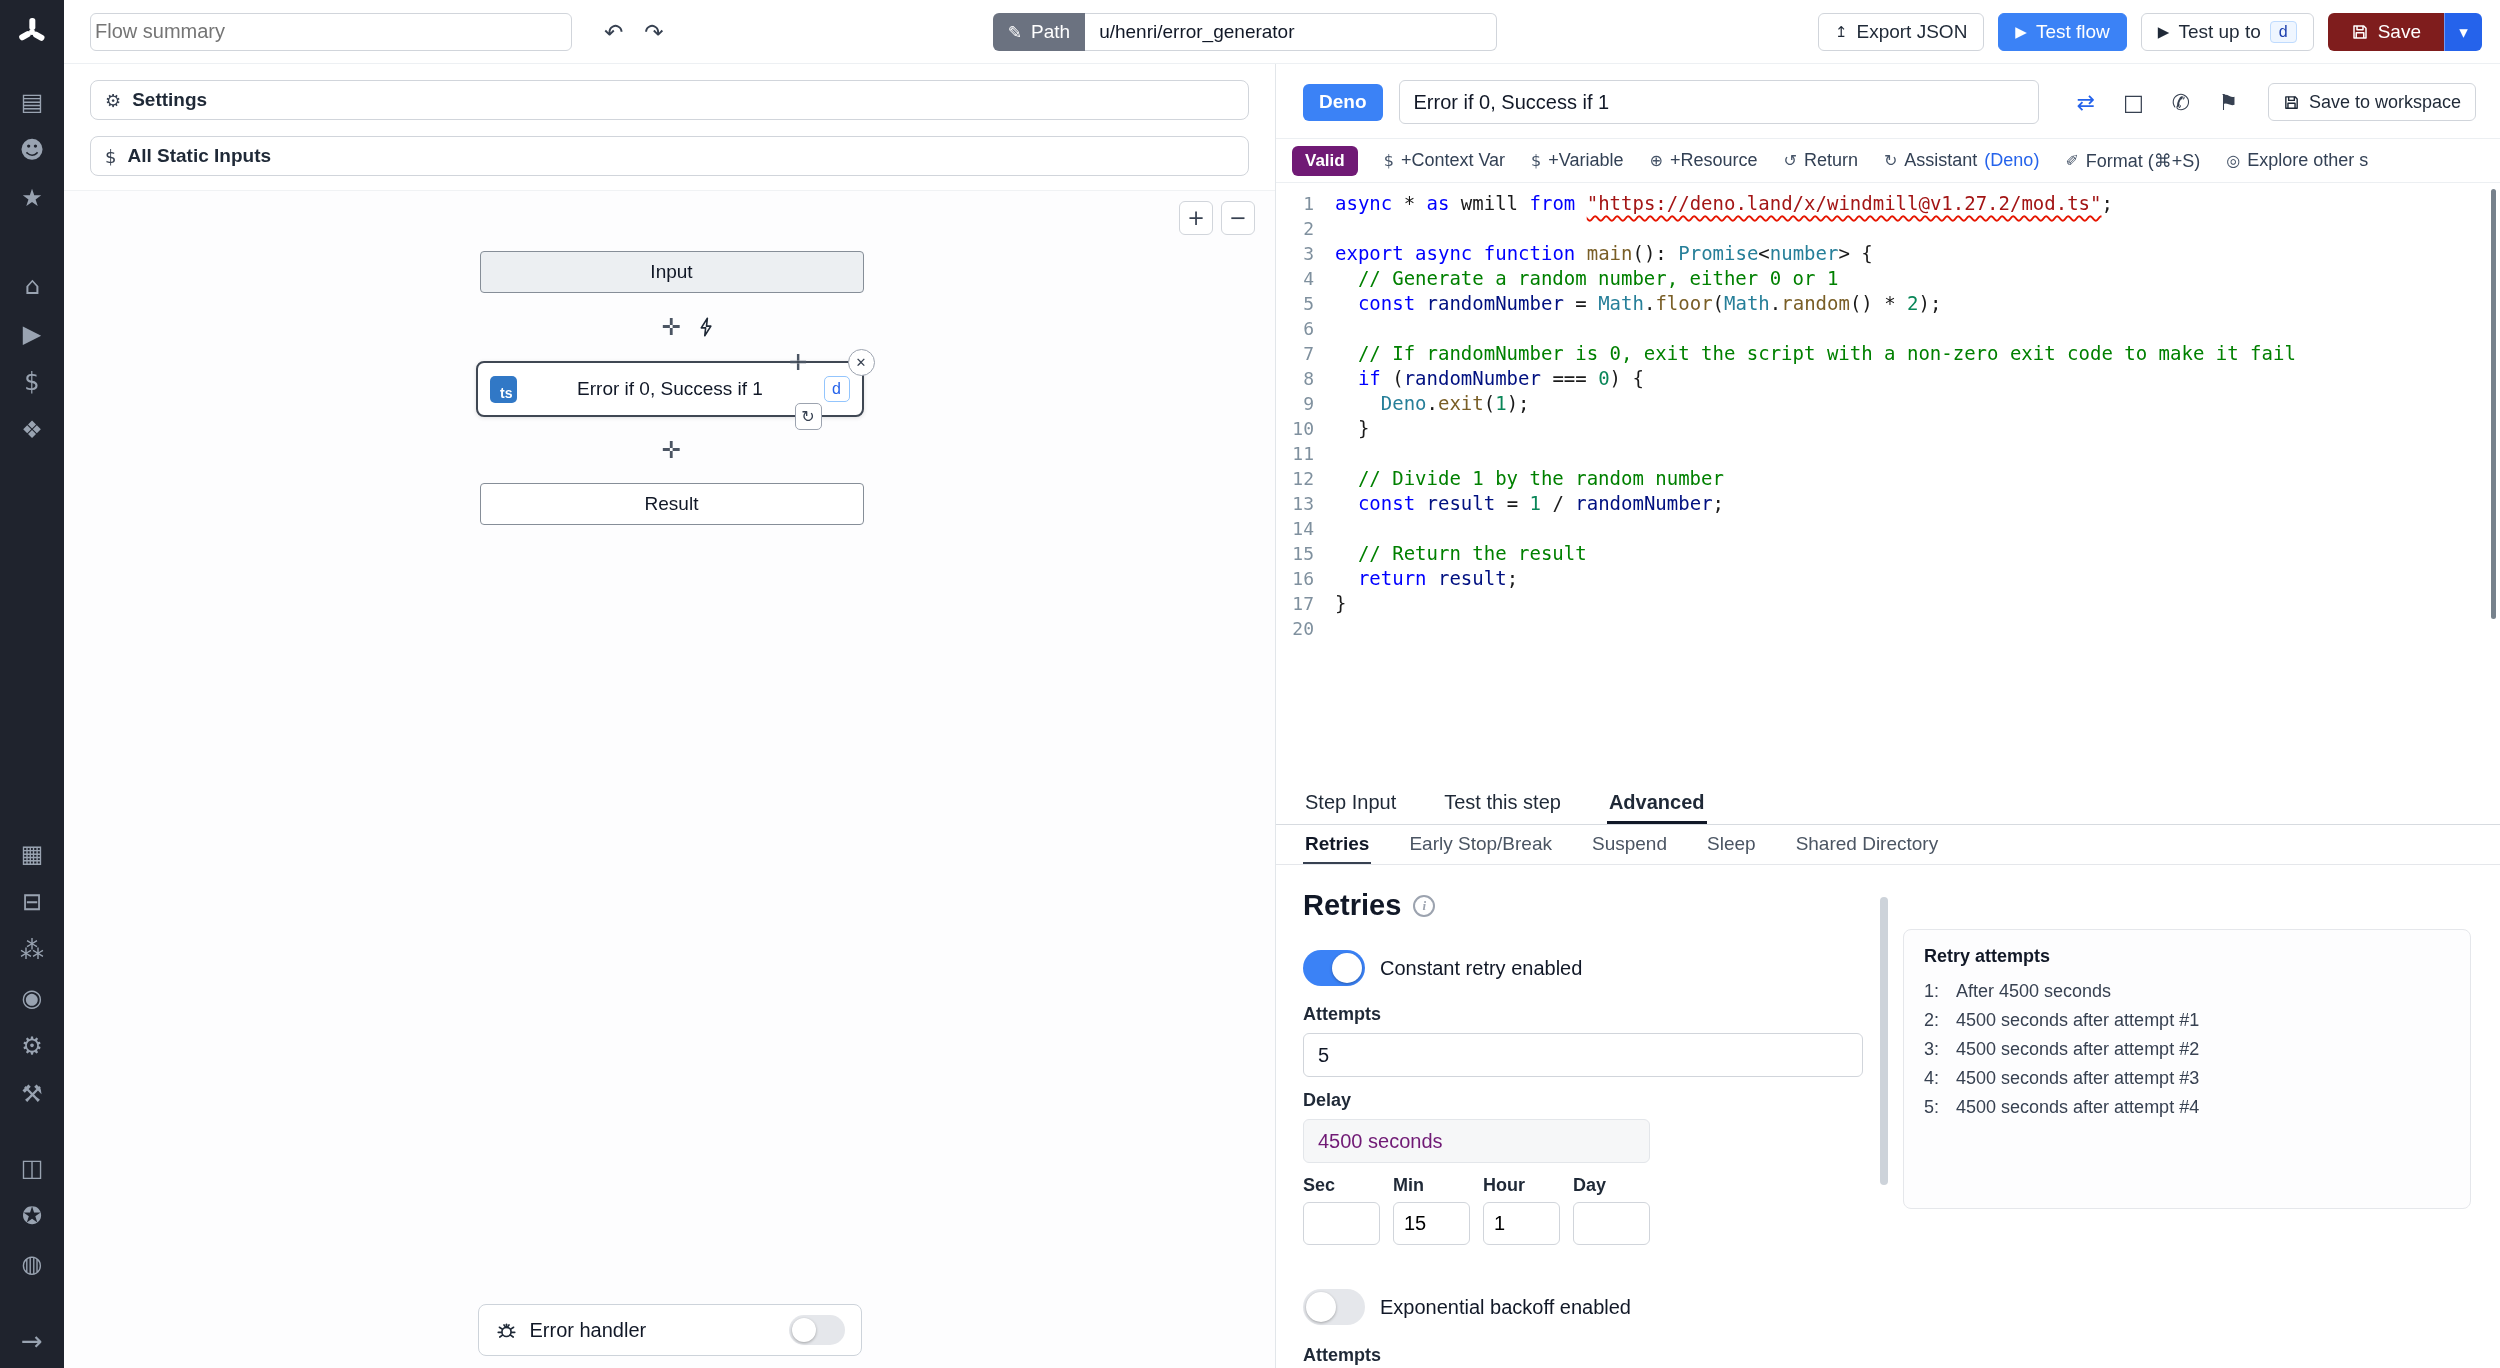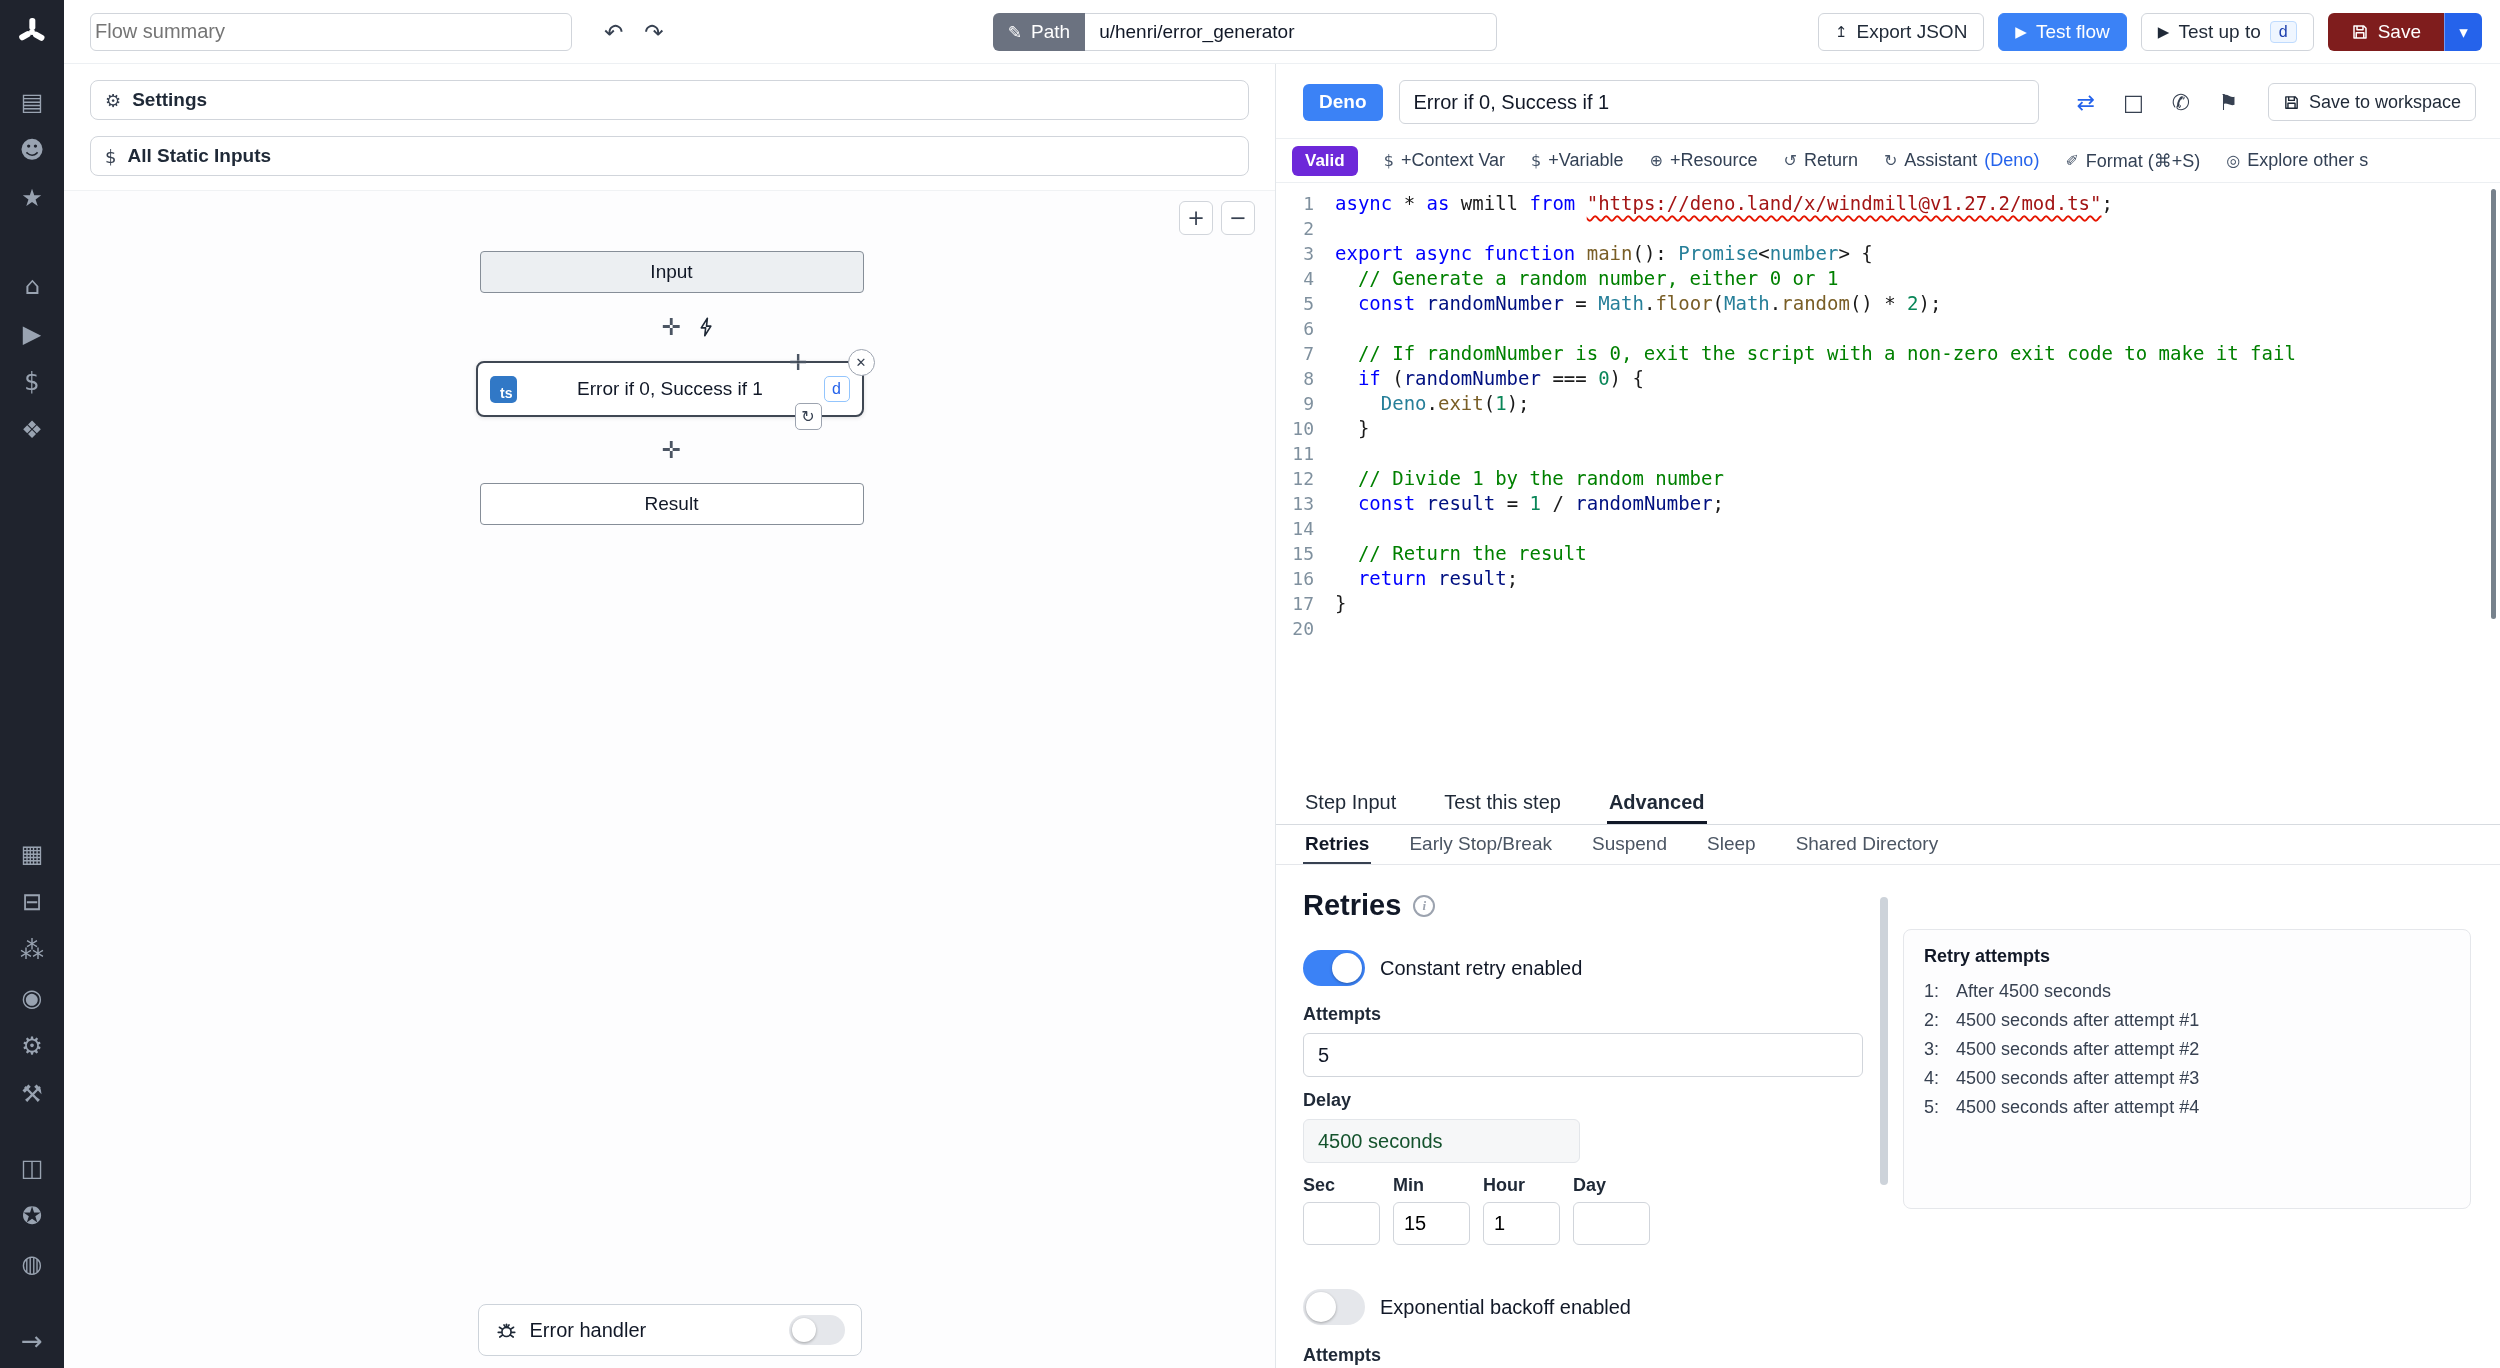--- a/index.html
+++ b/index.html
@@ -78,21 +78,21 @@
   .right-panel { flex:1; display:flex; flex-direction:column; min-width:0; background:#fff; }
   .rp-header { display:flex; align-items:center; gap:16px; padding:16px 24px 14px 27px; flex-shrink:0; }
   .deno-badge { height:37px; padding:0 16px; border-radius:6px; background:#3b82f6; color:#fff; font-size:19px; font-weight:600; display:flex; align-items:center; }
   .step-name-input { width:640px; height:44px; border:1px solid #d1d5db; border-radius:6px; padding:0 14px; font-size:20px; color:#111827; outline:none; font-family:inherit; }
   .rp-icons { display:flex; gap:28px; margin-left:22px; font-size:22px; color:#374151; align-items:center; font-family:"DejaVu Sans", sans-serif; }
   .rp-icons span { cursor:pointer; }
   .rp-icons .blue { color:#2563eb; }
   .save-ws { margin-left:auto; height:38px; border:1px solid #d1d5db; border-radius:6px; display:inline-flex; align-items:center; gap:9px; padding:0 14px; font-size:18px; background:#fff; color:#1f2937; cursor:pointer; font-family:inherit; white-space:nowrap; }
 
   .rp-toolbar { height:45px; border-top:1px solid #eceff2; border-bottom:1px solid #eceff2; display:flex; align-items:center; gap:26px; padding:0 16px; white-space:nowrap; overflow:hidden; flex-shrink:0; }
-  .valid-badge { height:30px; padding:0 13px; border-radius:6px; background:#6d28d9; color:#fff; font-size:17px; font-weight:600; display:flex; align-items:center; flex-shrink:0; }
+  .valid-badge { height:30px; padding:0 13px; border-radius:6px; background:#701a75; color:#fff; font-size:17px; font-weight:600; display:flex; align-items:center; flex-shrink:0; }
   .tb-items { display:flex; gap:26px; align-items:center; }
   .tb-item { display:flex; align-items:center; gap:7px; font-size:18px; color:#334155; cursor:pointer; }
   .tb-icon { font-size:16px; color:#475569; font-family:"DejaVu Sans", sans-serif; }
   .tb-suffix { color:#2563eb; }
 
   .editor { height:600px; position:relative; padding-top:8px; font-family:"DejaVu Sans Mono","Liberation Mono",monospace; font-size:19px; flex-shrink:0; overflow:hidden; background:#fff; }
   .code-line { display:flex; height:25px; line-height:25px; }
   .ln { width:38px; text-align:right; color:#7f909e; flex-shrink:0; font-size:18px; }
   .lc { margin-left:21px; white-space:pre; }
   .tok-k { color:#0000ff; } .tok-b { color:#0000ff; } .tok-s { color:#a31515; }
@@ -109,21 +109,21 @@
   .rp-subtab.active { color:#111827; font-weight:600; box-shadow:inset 0 -2px 0 #374151; }
 
   .advanced { flex:1; position:relative; overflow:hidden; padding:24px 0 0 27px; }
   .retries-title { font-size:29px; font-weight:700; display:flex; align-items:center; gap:12px; color:#111827; }
   .info-badge { width:22px; height:22px; border-radius:50%; border:2px solid #9ca3af; color:#9ca3af; font-size:13px; display:flex; align-items:center; justify-content:center; font-weight:700; font-style:italic; cursor:pointer; font-family:"Liberation Serif", serif; }
   .toggle-row { display:flex; align-items:center; gap:15px; margin-top:28px; font-size:20px; color:#111827; }
   .exp-row { margin-top:44px; }
   .field-label { margin-top:18px; font-size:18px; font-weight:600; color:#1f2937; }
   .delay-label { margin-top:13px; }
   .text-field { display:block; margin-top:8px; height:44px; border:1px solid #d1d5db; border-radius:6px; padding:0 14px; font-size:20px; color:#111827; width:560px; outline:none; font-family:inherit; }
-  .delay-field { width:277px; background:#f6f7f8; border-color:#e3e6ea; color:#14532d; }
+  .delay-field { width:347px; background:#f6f7f8; border-color:#e3e6ea; color:#701a75; }
   .time-grid { display:flex; gap:13px; margin-top:12px; }
   .time-cell { display:flex; flex-direction:column; width:77px; }
   .time-label { font-size:18px; font-weight:600; color:#1f2937; }
   .time-input { margin-top:6px; height:43px; width:77px; border:1px solid #d1d5db; border-radius:6px; padding:0 10px; font-size:20px; outline:none; font-family:inherit; }
   .cut-label { margin-top:20px; }
   .retry-scrollbar { position:absolute; top:32px; left:604px; width:8px; height:288px; background:#cdd3da; border-radius:4px; cursor:pointer; }
   .retry-preview { position:absolute; top:64px; left:627px; width:568px; height:280px; border:1px solid #e5e7eb; border-radius:8px; background:#fdfdfe; padding:16px 20px; }
   .preview-title { font-size:18px; font-weight:600; color:#111827; }
   .preview-items { margin-top:10px; }
   .preview-item { font-size:18px; color:#374151; line-height:29px; display:flex; gap:8px; }

